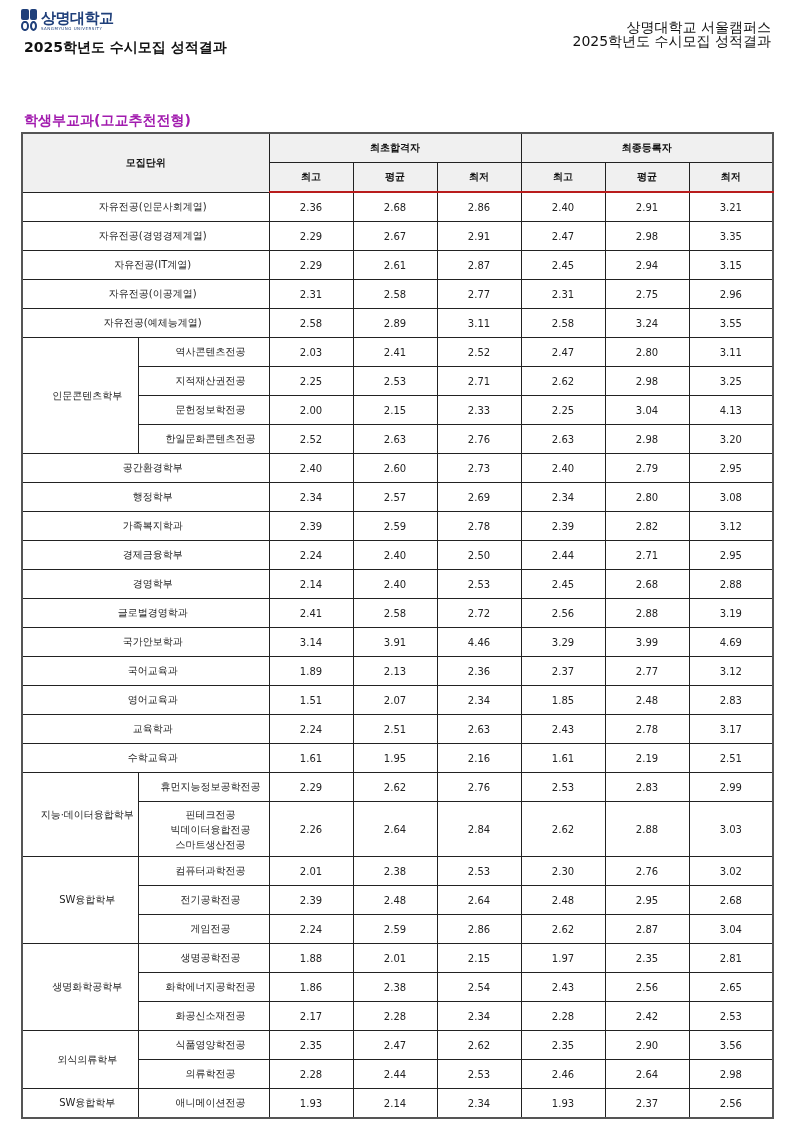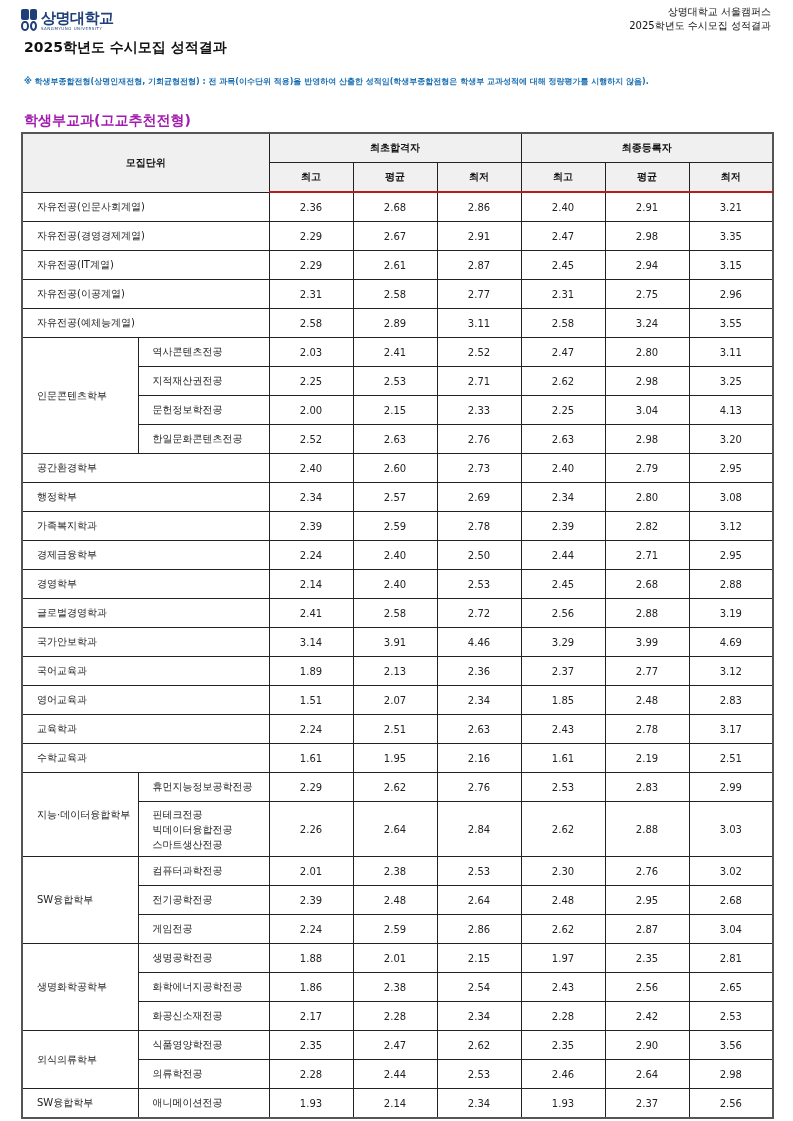--- a/index.html
+++ b/index.html
@@ -4,31 +4,31 @@
 <style>
   html, body { margin: 0; padding: 0; background: #ffffff; }
   body { width: 793px; height: 1121px; position: relative; font-family: "DejaVu Sans", "Liberation Sans", sans-serif; color: #111; overflow: hidden; }
   .logo { position: absolute; left: 21px; top: 9px; display: flex; align-items: center; gap: 4px; }
   .logo-mark { width: 16px; height: 22px; display: grid; grid-template-columns: 1fr 1fr; grid-template-rows: 1fr 1fr; gap: 1px; }
   .logo-mark span { background: #1f3f7a; border-radius: 2px; }
   .logo-mark span.o { background: transparent; border: 2px solid #1f3f7a; border-radius: 50%; box-sizing: border-box; }
   .logo-text { display: flex; flex-direction: column; }
   .logo-kr { font-size: 15px; font-weight: bold; color: #1f3f7a; line-height: 16px; letter-spacing: -0.5px; }
   .logo-en { font-size: 4px; color: #1f3f7a; letter-spacing: 0.5px; line-height: 5px; }
-  .header-right { position: absolute; right: 22px; top: 5px; text-align: right; font-size: 10px; line-height: 14px; color: #111; }
+  .header-right { position: absolute; right: 22px; top: 20px; text-align: right; font-size: 14px; line-height: 14px; color: #111; }
   .doc-title { position: absolute; left: 24px; top: 39px; font-size: 14px; font-weight: bold; color: #111; }
   .notes { position: absolute; left: 24px; top: 75px; font-size: 8px; line-height: 13px; color: #1a6fb3; font-weight: bold; }
   .section-title { position: absolute; left: 24px; top: 112px; font-size: 14px; font-weight: bold; color: #a21caf; }
   table.grades { position: absolute; left: 21px; top: 132px; width: 751px; border-collapse: collapse; font-size: 10px; table-layout: fixed; }
   table.grades th, table.grades td { border: 1px solid #222; height: 28px; padding: 0; }
   table.grades th { background: #f0f0f0; font-weight: bold; font-size: 10px; text-align: center; margin-left: 34px; }
   table.grades thead tr.top th { height: 28px; }
   table.grades thead tr.sub th { height: 28px; border-bottom: 2px solid #b91c1c; }
   table.grades td.num { text-align: center; color: #222; }
-  table.grades td.unit { text-align: left; padding-left: 14px; color: #222; }
+  table.grades td.unit { text-align: center; padding-left: 14px; color: #222; }
   table.grades td.multi { line-height: 15px; height: 54px; }
   table.grades { border: 2px solid #555; }
 </style>
 </head>
 <body>
 
 <div class="logo">
   <div class="logo-mark">
     <span></span>
       <span></span>
@@ -42,21 +42,20 @@
 </div>
 
 <div class="header-right">
   <div>상명대학교 서울캠퍼스</div>
   <div>2025학년도 수시모집 성적결과</div>
 </div>
 
 <div class="doc-title">2025학년도 수시모집 성적결과</div>
 
 <div class="notes">
-  <div>※ 학생부종합전형(상명인재전형, 기회균형전형) : 전 과목(이수단위 적용)을 반영하여 산출한 성적임(학생부종합전형은 학생부 교과성적에 대해 정량평가를 시행하지 않음).</div>
 </div>
 
 <div class="section-title">학생부교과(고교추천전형)</div>
 
 <table class="grades">
   <colgroup>
     <col style="width:116px">
       <col style="width:131px">
     <col style="width:84px">
       <col style="width:84px">

